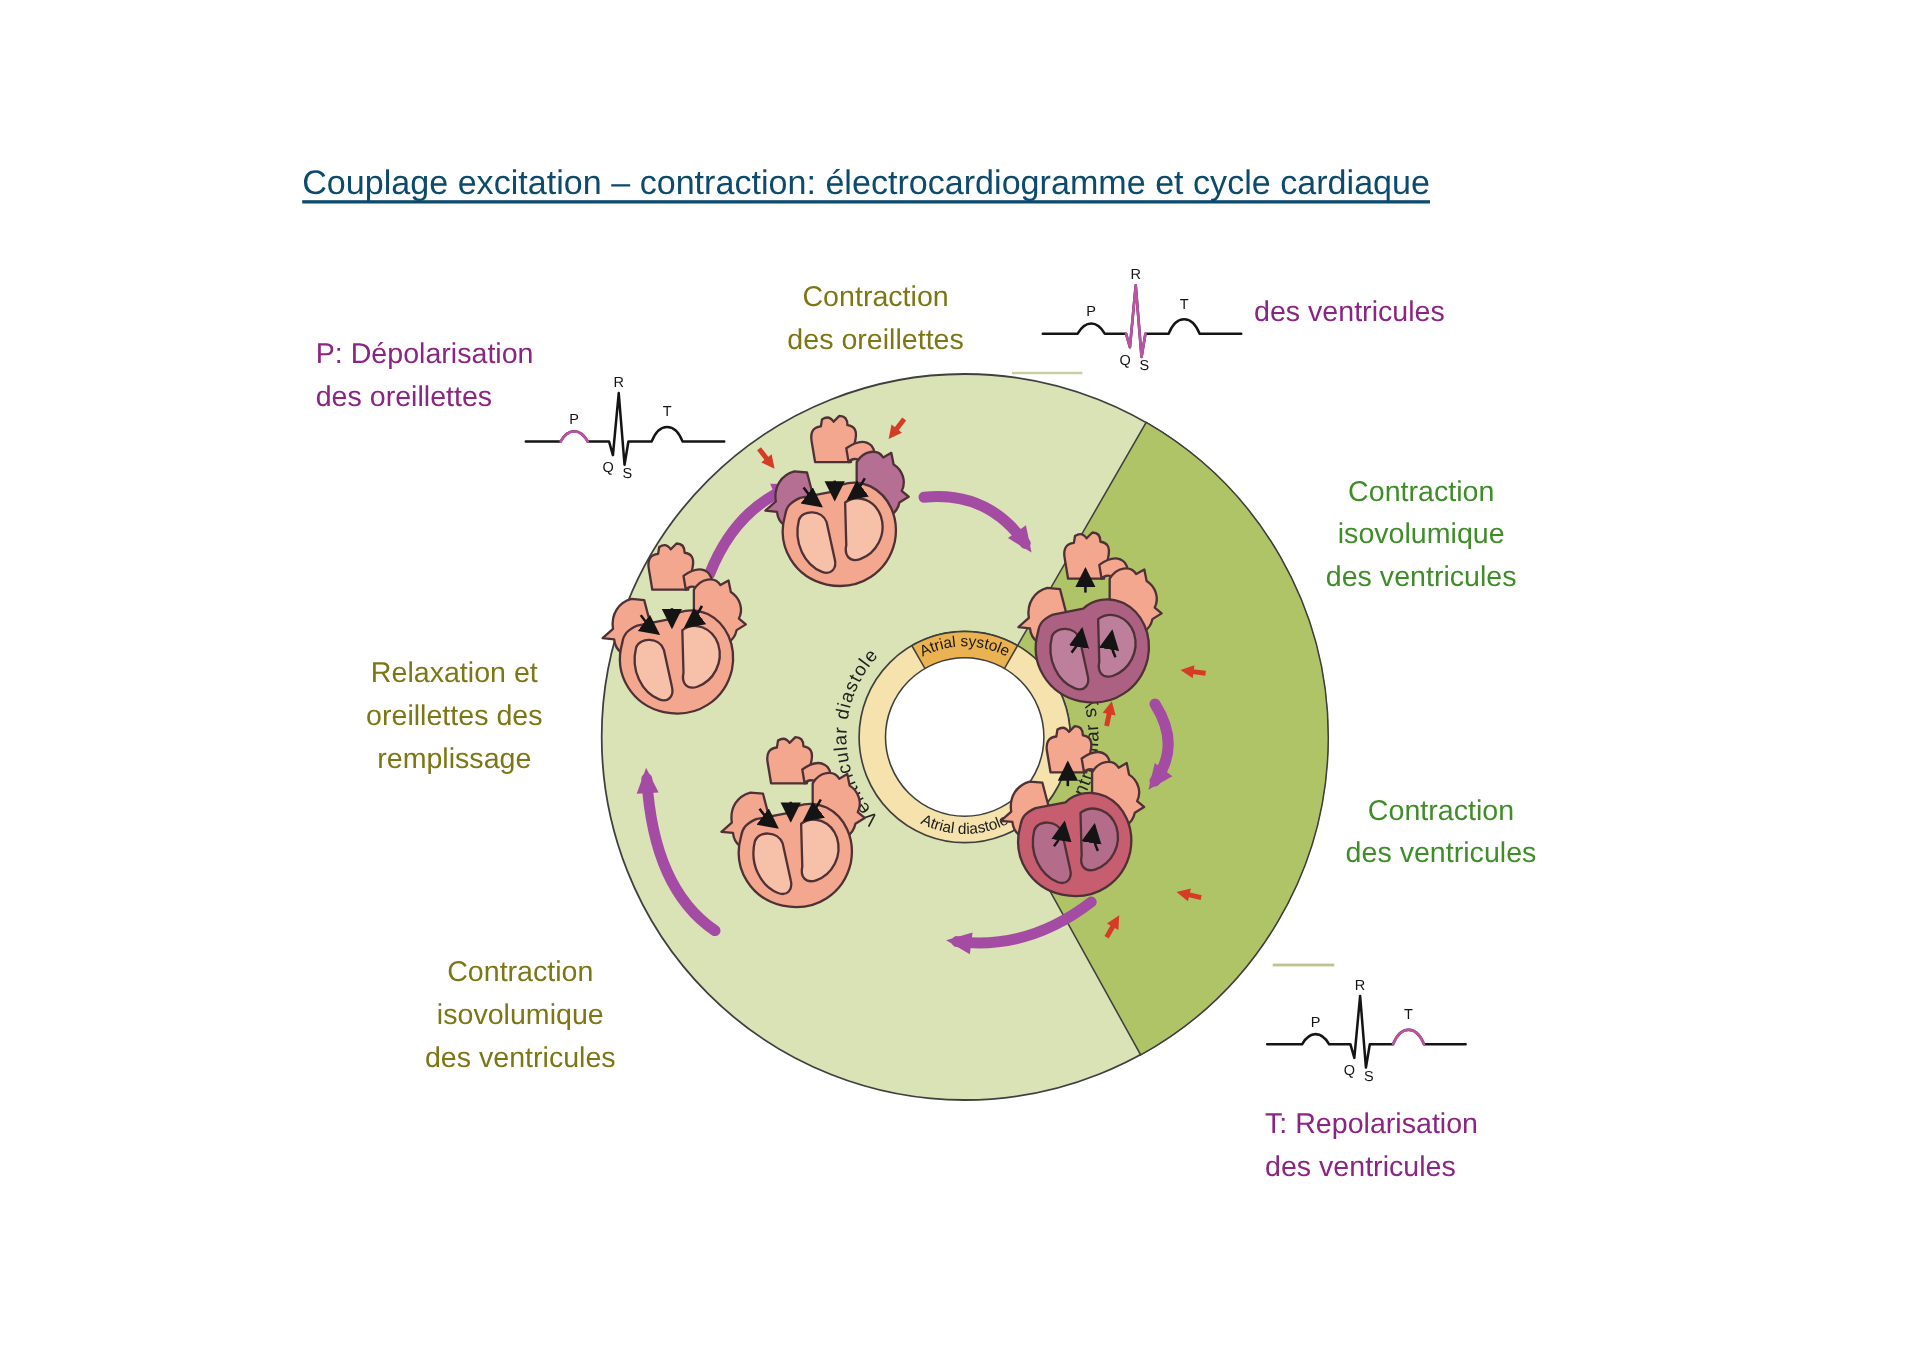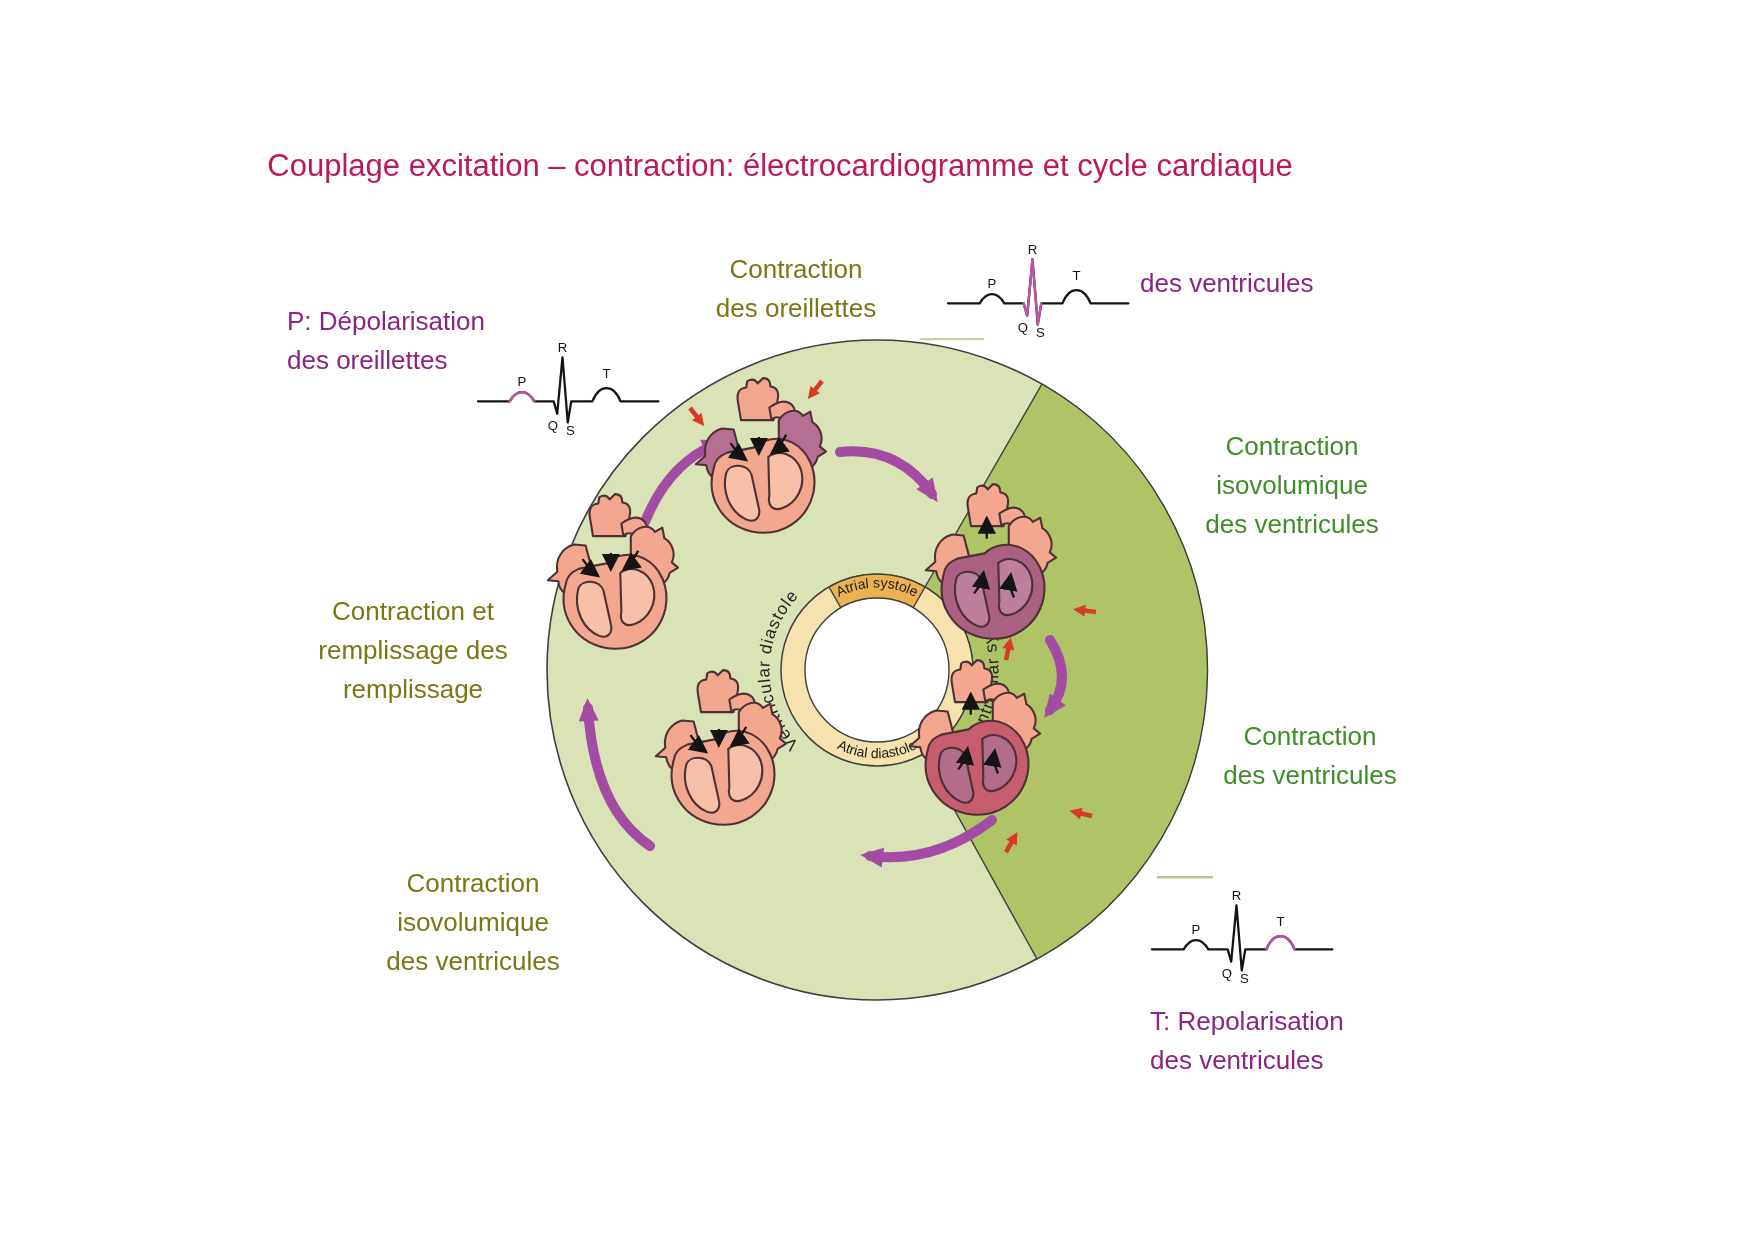--- a/index.html
+++ b/index.html
@@ -3,22 +3,22 @@
 <meta charset="utf-8">
 <style>
   html,body{margin:0;padding:0;background:#fff;}
   #page{position:relative;width:1755px;height:1240px;background:#fff;overflow:hidden;
         font-family:"Liberation Sans",sans-serif;}
   .lbl{position:absolute;font-size:26px;line-height:39px;white-space:nowrap;}
   .lbl.center{text-align:center;}
   .txt-purple{color:var(--purple_text,#8B2483);}
   .txt-olive{color:var(--olive_text,#7C7614);}
   .txt-green{color:var(--green_text,#3F8D28);}
-  #title{position:absolute;left:260px;top:148px;width:1040px;text-align:center;
-         font-size:31px;color:#be185d;text-underline-offset:6px;}
+  #title{position:absolute;left:260px;top:148px;width:1040px;text-align:right;
+         font-size:31px;color:#0c4a6e;text-decoration:underline;text-underline-offset:6px;}
   svg text{font-family:"Liberation Sans",sans-serif;}
   .vessel{fill:var(--sf,#F2A78E);}
   .atr{fill:var(--af,#F2A78E);}
   .vent{fill:var(--vf,#F2A78E);}
   .chm{fill:var(--cf,#F6C1A8);}
   .heart{stroke:var(--heart_outline,#4E3136);stroke-width:2;stroke-linejoin:round;}
   .flow path{stroke:#141414;stroke-width:2.2;fill:none;marker-end:url(#mB);}
   .ecg-main{stroke:var(--ecg_stroke,#141414);stroke-width:2.6;fill:none;
             stroke-linejoin:round;stroke-linecap:round;}
   .ecg-hl{stroke:var(--ecg_highlight,#BB53A4);stroke-width:2.8;fill:none;
@@ -50,22 +50,22 @@
     <div>des ventricules</div>
   </div>
 
   <div class="lbl center txt-green" style="left:1142px;top:427px;width:300px;">
     <div>Contraction</div>
     <div>isovolumique</div>
     <div>des ventricules</div>
   </div>
 
   <div class="lbl center txt-olive" style="left:263px;top:592px;width:300px;">
-    <div>Contraction et</div>
-    <div>remplissage des</div>
+    <div>Relaxation et</div>
+    <div>oreillettes des</div>
     <div>remplissage</div>
   </div>
 
   <div class="lbl center txt-green" style="left:1160px;top:717px;width:300px;">
     <div>Contraction</div>
     <div>des ventricules</div>
   </div>
 
   <div class="lbl center txt-olive" style="left:323px;top:864px;width:300px;">
     <div>Contraction</div>

